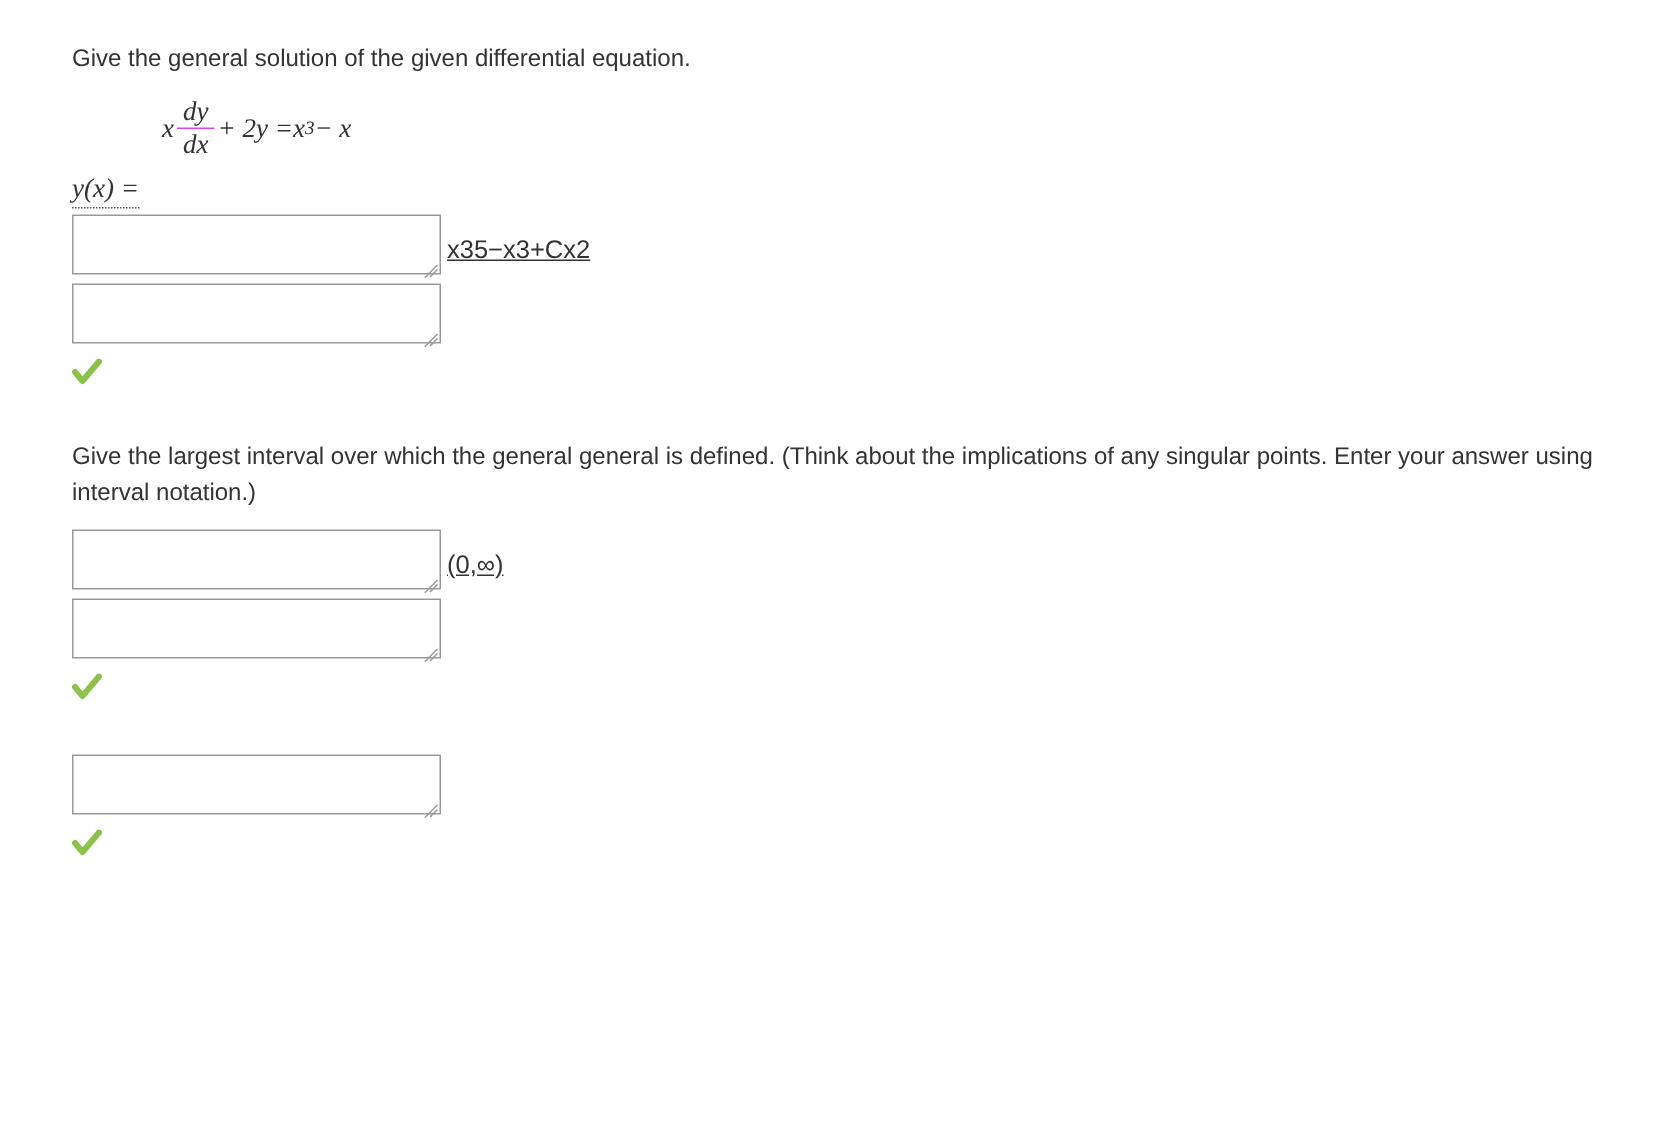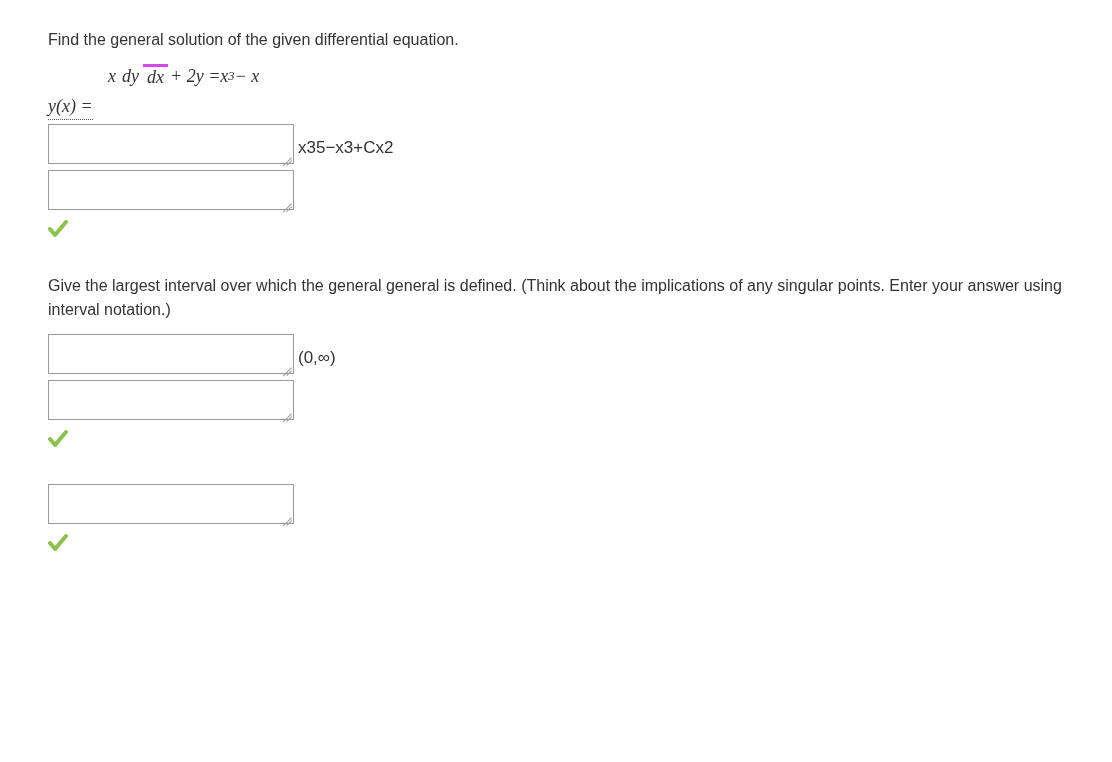--- a/index.html
+++ b/index.html
@@ -23,50 +23,51 @@
       margin-left: 60px;
       margin-bottom: 8px;
       font-style: italic;
       font-family: Georgia, 'Times New Roman', serif;
       font-size: 18px;
       display: flex;
       align-items: center;
     }
     .fraction {
       display: inline-flex;
-      flex-direction: row;
+      flex-direction: column;
       align-items: center;
       vertical-align: middle;
       margin: 0 2px;
     }
     .fraction .num {
       padding: 0 4px;
     }
     .fraction .den {
-      border-top: 3px solid #d946ef;
+      border-top: 1px solid #d946ef;
       padding: 0 4px;
     }
     .equation .baseline {
       display: inline-block;
     }
     .sup {
       font-size: 0.7em;
       vertical-align: super;
     }
     .yx-label {
       font-style: italic;
       font-family: Georgia, 'Times New Roman', serif;
       font-size: 18px;
       margin-bottom: 4px;
       border-bottom: 1px dotted #555;
       display: inline-block;
       padding-bottom: 2px;
     }
     .answer-group {
       margin-bottom: 10px;
+      text-decoration: underline;
     }
     .answer-row {
       display: flex;
       align-items: flex-end;
       margin-bottom: 6px;
     }
     .answer-box {
       width: 246px;
       height: 40px;
       border: 1px solid #999;
@@ -113,21 +114,21 @@
       display: block;
     }
     .section {
       margin-bottom: 10px;
     }
   </style>
 </head>
 <body>
 
 <div class="section">
-  <div class="prompt">Find the general solution of the given differential equation.</div>
+  <div class="prompt">Give the general solution of the given differential equation.</div>
 
   <div class="equation">
     <span class="baseline">x</span>
     <span class="fraction">
       <span class="num">dy</span>
       <span class="den">dx</span>
     </span>
     <span class="baseline"> + 2y = </span>
     <span class="baseline">x</span>
       <span class="sup">3</span>

